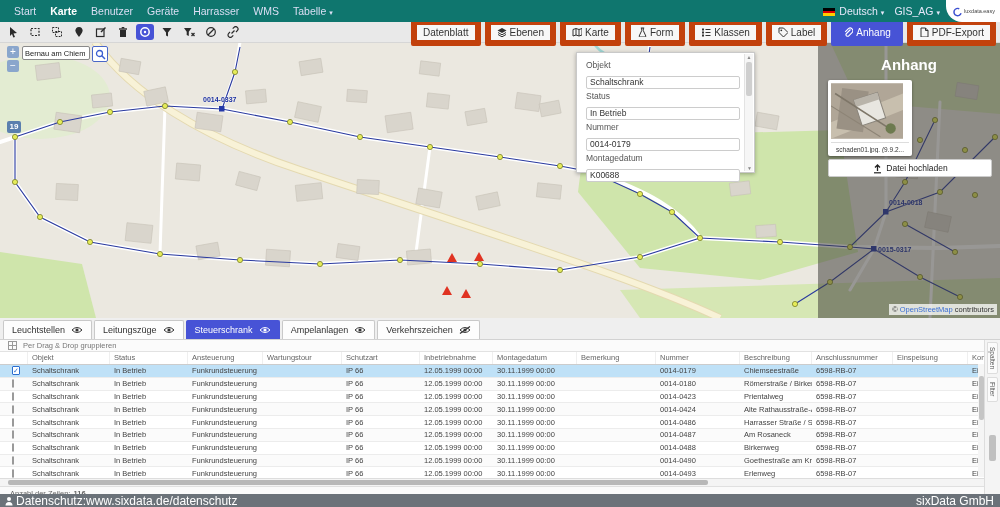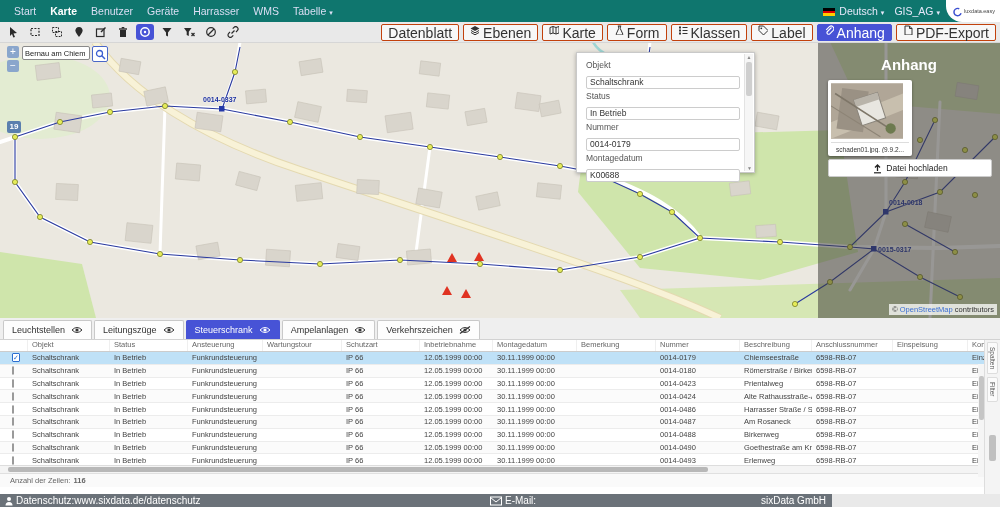--- a/index.html
+++ b/index.html
@@ -21,22 +21,22 @@
         align-items:center;justify-content:center;gap:2px;}
   .logo span{font-size:5.5px;color:#444;}
 
   
   .toolbar{position:absolute;top:22px;left:0;width:1000px;height:20px;background:#e9e9e9;
            border-bottom:1px solid #d6d6d6;display:flex;align-items:center;z-index:29;}
   .tool{width:18px;height:16px;margin-left:4px;display:flex;align-items:center;justify-content:center;
         border-radius:3px;color:#2b2b2b;}
   .tool.active{background:#4753d6;}
   .pbuttons{margin-left:auto;display:flex;gap:4px;margin-right:4px;}
-  .pbtn{height:15px;padding:0 6px;background:#f7f7f7;border:1px solid #c2410c;border-radius:2px;
-        font-size:14px;color:#333;display:flex;gap:3px;white-space:nowrap;}
+  .pbtn{height:15px;padding:0 6px;background:#f7f7f7;border:6px solid #c2410c;border-radius:2px;
+        font-size:10px;color:#333;display:flex;align-items:center;gap:3px;white-space:nowrap;}
   .pbtn.active{background:#4753d6;border-color:#4753d6;color:#fff;}
 
   
   .map{position:absolute;top:42px;left:0;width:1000px;height:276px;overflow:hidden;background:#ebe8e0;}
   .mlabel{position:absolute;font-size:7px;font-weight:bold;color:#1b2fa0;z-index:4;
           text-shadow:0 0 2px #fff;white-space:nowrap;}
   .zoombtn{position:absolute;width:12px;height:12px;background:#8aa6cc;color:#fff;border-radius:2px;
            font-size:10px;line-height:11px;text-align:center;z-index:6;}
   .zlevel{position:absolute;left:7px;top:79px;width:14px;height:12px;background:#5a7fae;color:#fff;
           border-radius:2px;font-size:8px;line-height:12px;text-align:center;z-index:6;font-weight:bold;}
@@ -101,22 +101,22 @@
   .hscroll .thumb{position:absolute;left:8px;top:1px;width:700px;height:5px;background:#b8b8b8;border-radius:2px;}
   .gfooter{height:13px;background:#fafafa;border-top:1px solid #e0e0e0;font-size:7.5px;color:#666;
            display:flex;align-items:center;padding-left:10px;gap:3px;}
   .sidestrip{position:absolute;right:0;top:339px;width:15px;height:155px;background:#f4f4f4;
              border-left:1px solid #ddd;z-index:4;}
   .vtab{writing-mode:vertical-rl;font-size:6.5px;color:#555;background:#fbfbfb;border:1px solid #ddd;
         padding:4px 1px;margin:3px 2px 0;border-radius:0 2px 2px 0;}
   .sidestrip .sthumb{position:absolute;left:4px;width:7px;top:96px;height:26px;background:#c0c0c0;border-radius:2px;}
 
   
-  .bottombar{position:absolute;top:494px;left:0;width:832px;height:13px;background:#6b7279;color:#fff;
-             font-size:10px;display:flex;align-items:center;z-index:30;}
+  .bottombar{position:absolute;top:494px;left:0;width:1000px;height:13px;background:#6b7279;color:#fff;
+             font-size:12px;display:flex;z-index:30;}
   .bb-left{display:flex;align-items:center;gap:2px;margin-left:4px;}
   .bb-center{position:absolute;left:490px;display:flex;align-items:center;gap:3px;}
   .bb-center .maillink{color:#8d97ff;margin-top:22px;}
   .bb-right{margin-left:auto;margin-right:6px;}
 
   svg{display:block;}
 </style>
 </head>
 <body>
 
@@ -491,20 +491,28 @@
       <span>Verkehrszeichen</span>
       <svg width="12" height="8">
         <path d="M1,4 Q6,-1 11,4 Q6,9 1,4 Z" fill="none" stroke="currentColor"></path>
         <circle cx="6" cy="4" r="1.6" fill="currentColor"></circle>
         <line x1="1" y1="7.5" x2="11" y2="0.5" stroke="currentColor" stroke-width="1.2"></line>
       </svg>
     </span>
 </div>
 
 <div class="grid">
+  <div class="groupbar">
+    <svg width="9" height="9">
+        <rect x="0.5" y="0.5" width="8" height="8" fill="none" stroke="#999"></rect>
+        <line x1="0.5" y1="4.5" x2="8.5" y2="4.5" stroke="#999"></line>
+        <line x1="4.5" y1="0.5" x2="4.5" y2="8.5" stroke="#999"></line>
+      </svg>
+    <span>Per Drag &amp; Drop gruppieren</span>
+  </div>
   <div class="grow thead">
     <div></div>
 
   <div>Objekt</div>
       <div>Status</div>
       <div>Ansteuerung</div>
       <div>Wartungstour</div>
       <div>Schutzart</div>
       <div>Inbetriebnahme</div>
       <div>Montagedatum</div>

